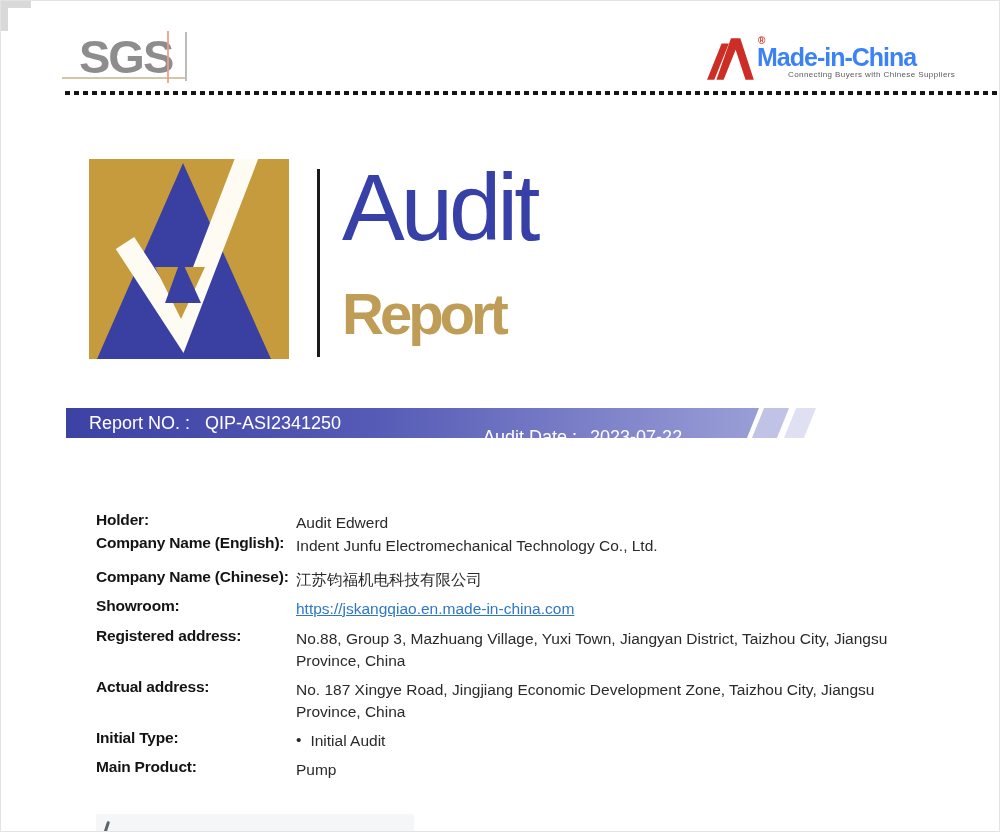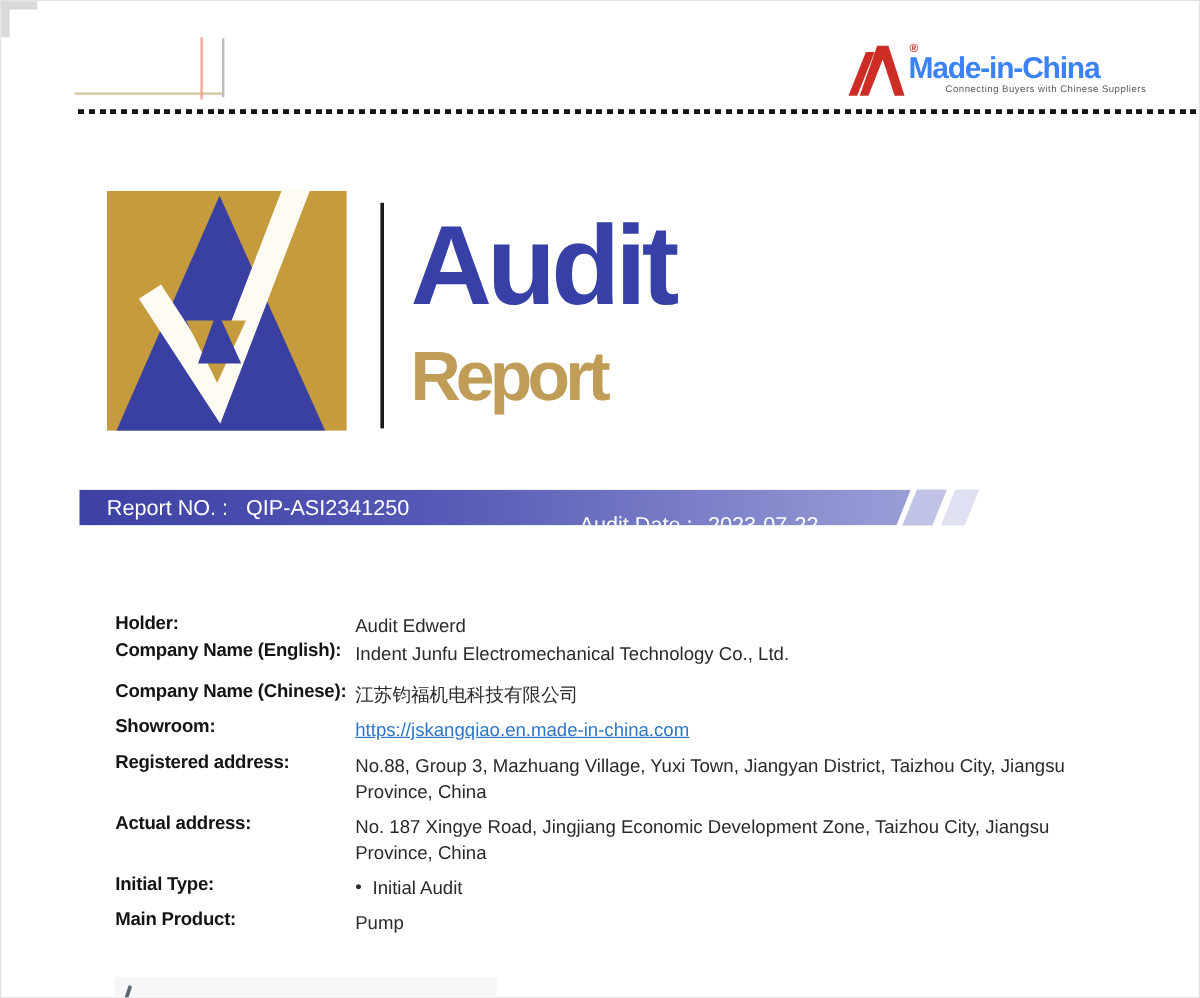--- a/index.html
+++ b/index.html
@@ -29,21 +29,21 @@
 
   .dashed-rule{left:64px;top:90px;width:934px;height:4px;
     background:repeating-linear-gradient(90deg,#151515 0 5px,transparent 5px 9px);}
 
   
   .brand-logo{left:88px;top:158px;width:200px;height:200px;}
   .lg-gold{fill:var(--logo-gold);}
   .lg-blue{fill:var(--logo-blue);}
   .lg-white{stroke:#FDFBF2;stroke-width:11;fill:none;}
   .title-rule{left:316px;top:168px;width:3px;height:188px;background:#1a1a1a;}
-  .title-line1{left:341px;top:160px;font-size:94px;font-weight:bold;letter-spacing:-4px;line-height:1;color:var(--title-blue);margin-top:13px;}
+  .title-line1{left:341px;top:160px;font-size:94px;font-weight:normal;letter-spacing:-4px;line-height:1;color:var(--title-blue);}
   .title-line2{left:341px;top:252px;font-size:58px;font-weight:bold;letter-spacing:-4px;line-height:1;color:var(--title-gold);margin-top:32px;}
 
   
   .report-bar{left:65px;top:407px;width:693px;height:30px;display:flex;align-items:center;color:#fff;font-size:18px;
     background:linear-gradient(90deg,var(--bar-start) 0%,#565bb6 45%,var(--bar-end) 100%);
     clip-path:polygon(0 0,100% 0,calc(100% - 12px) 100%,0 100%);}
   .bar-deco1{left:757px;top:407px;width:25px;height:30px;background:#8d92cf;opacity:.55;transform:skewX(-22deg);}
   .bar-deco2{left:789px;top:407px;width:20px;height:30px;background:#8d92cf;opacity:.28;transform:skewX(-22deg);}
   .bar-group1{position:absolute;left:23px;display:flex;gap:15px;white-space:nowrap;}
   .bar-group2{position:absolute;left:417px;display:flex;gap:13px;white-space:nowrap;margin-top:28px;}
@@ -60,20 +60,21 @@
   .bottom-mark{left:104px;top:820px;width:3px;height:14px;background:#5a6370;border-radius:2px;transform:rotate(18deg);}
 </style>
 </head>
 <body>
 
 <div class="page">
 
   <div class="abs corner-h"></div>
   <div class="abs corner-v"></div>
 
+  <div class="abs sgs-text">SGS</div>
   <div class="abs sgs-underline"></div>
   <div class="abs sgs-vline"></div>
   <div class="abs sgs-redline"></div>
 
   <svg class="abs mic-m" viewBox="0 0 100 80" aria-hidden="true">
     <polygon points="2,80 30,10 44,10 16,80"></polygon>
     <polygon points="20,80 48,0 66,0 92,80 76,80 57,22 34,80"></polygon>
   </svg>
   <div class="abs mic-reg">®</div>
   <div class="abs mic-brand">Made-in-China</div>

